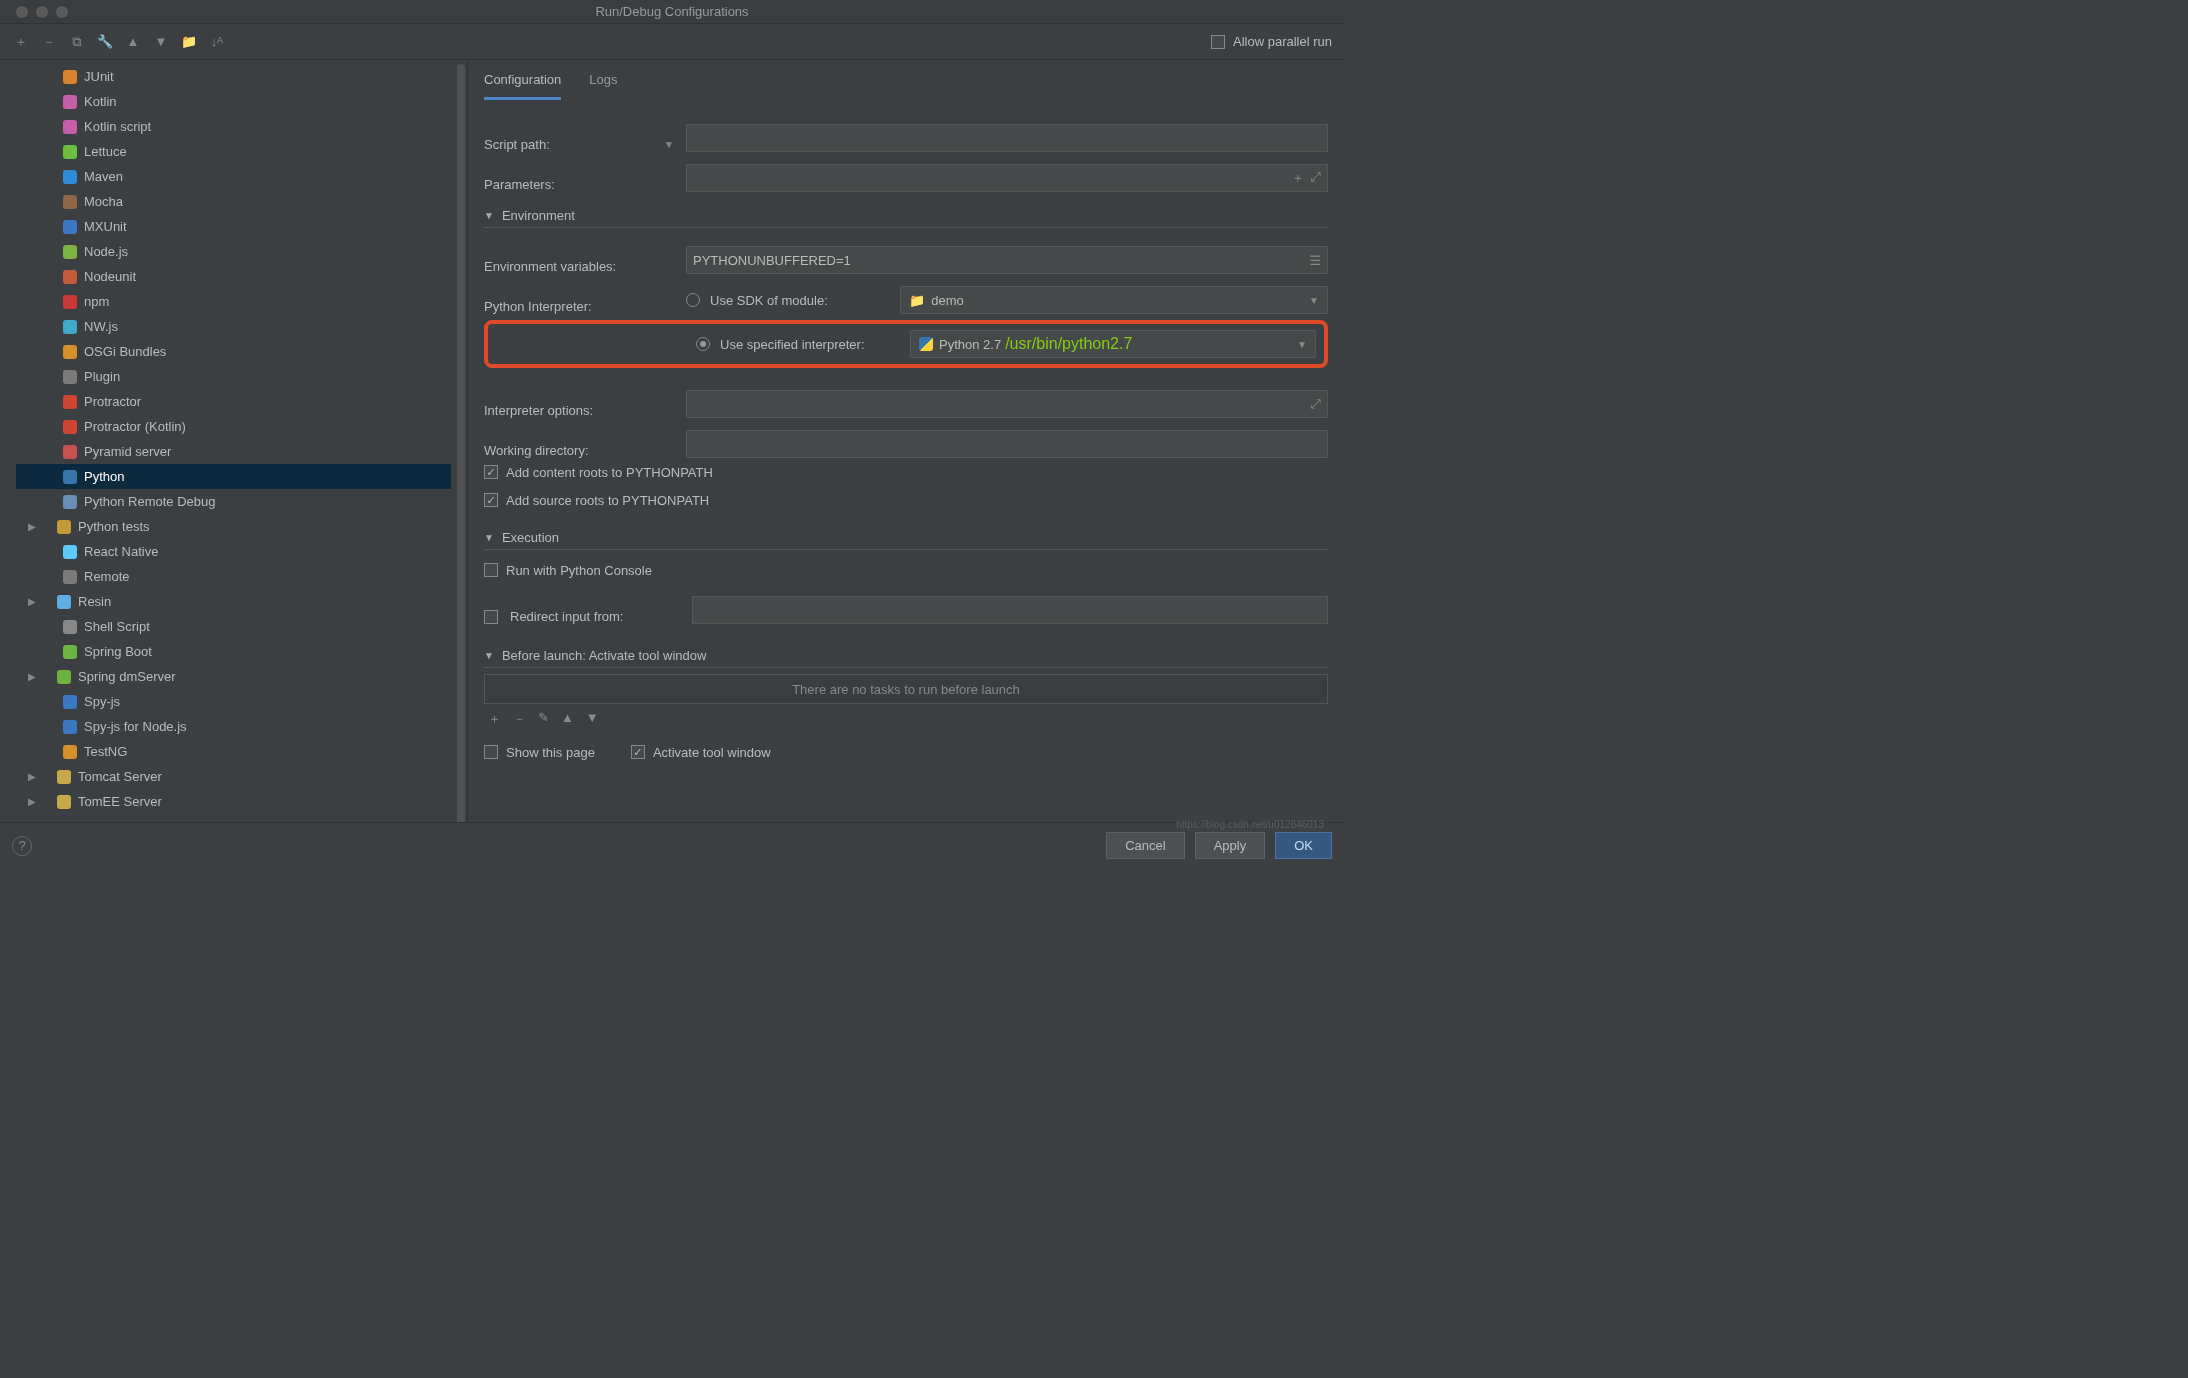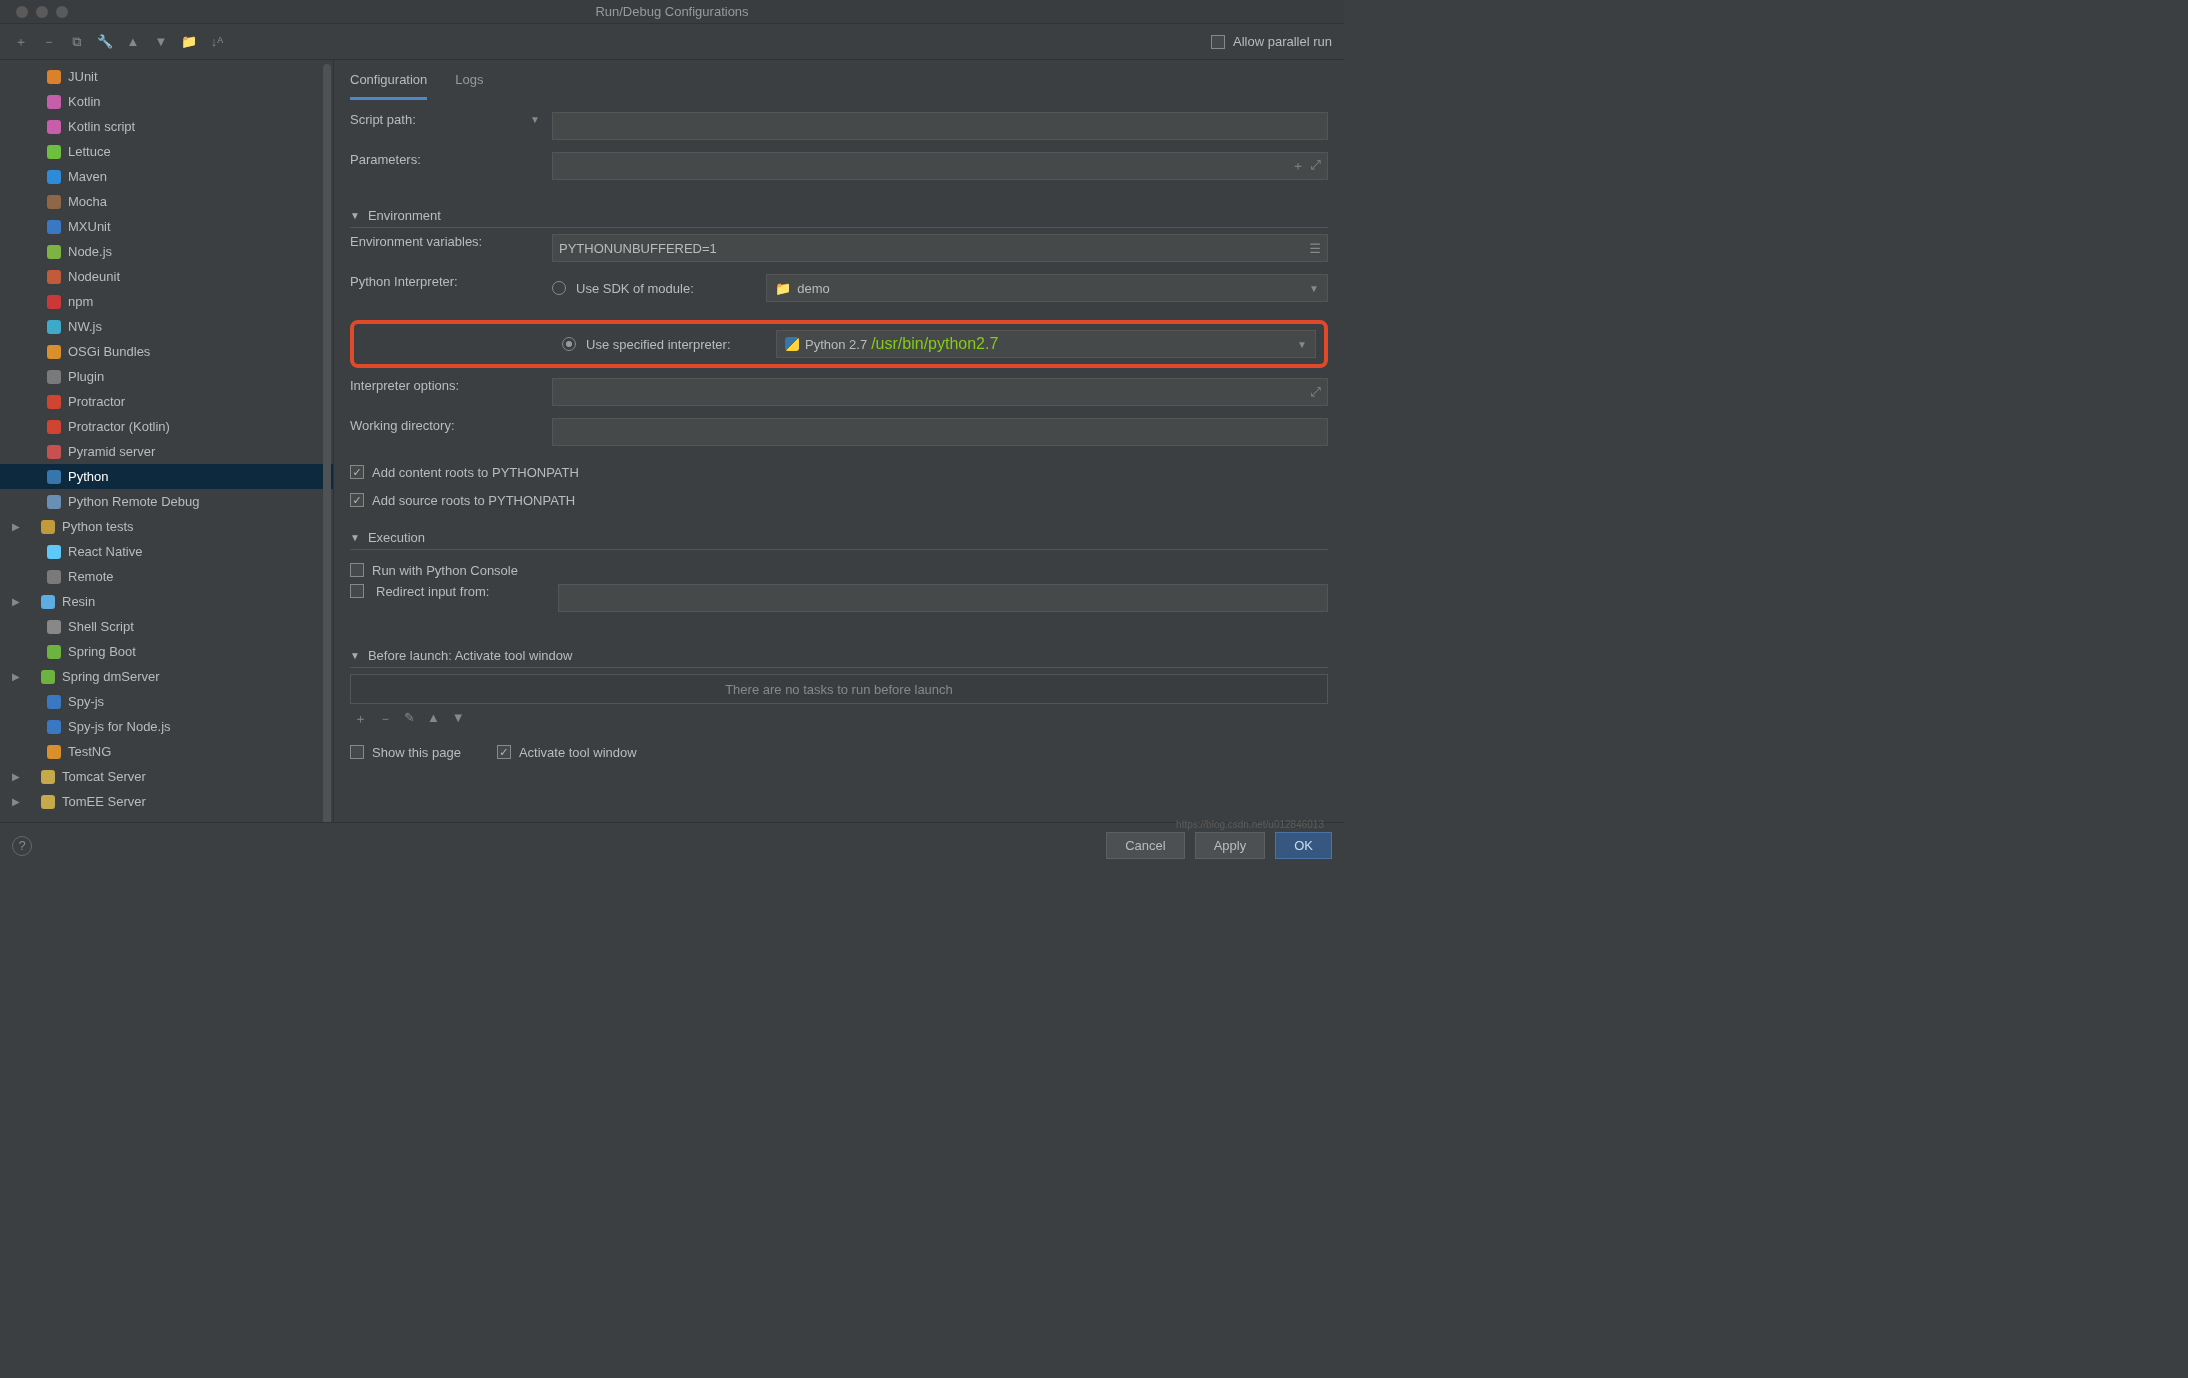--- a/index.html
+++ b/index.html
@@ -30,24 +30,24 @@
   display: flex;
   align-items: center;
   padding: 0 12px;
   gap: 10px;
   border-bottom: 1px solid #323232;
 }
 .toolbar-right { margin-left: auto; display: flex; align-items: center; gap: 8px; }
 .tb-btn { width: 18px; height: 18px; color: #888; display: flex; align-items: center; justify-content: center; cursor: pointer; }
 .body { display: flex; height: calc(100% - 60px - 46px); }
 .sidebar {
-  width: 334px;
+  width: 468px;
   border-right: 1px solid #323232;
   overflow-y: auto;
-  padding: 4px 0;
+  padding: 4px 16px;
   position: relative;
 }
 .scrollbar-v {
   position: absolute; right: 2px; top: 4px; width: 8px; height: 780px;
   background: #4e5254; border-radius: 4px;
 }
 .tree-item {
   display: flex; align-items: center; height: 25px; padding-left: 28px; gap: 6px;
   color: #bbb; cursor: pointer;
 }
@@ -55,21 +55,21 @@
 .tree-item.has-arrow { padding-left: 12px; }
 .tree-arrow { width: 12px; color: #888; font-size: 10px; }
 .tree-arrow.spacer { visibility: hidden; }
 .tree-icon { width: 16px; height: 16px; display: inline-flex; align-items: center; justify-content: center; font-size: 12px; }
 .main { flex: 1; display: flex; flex-direction: column; overflow-y: auto; padding: 0 16px 0 16px; }
 .tabs { display: flex; gap: 28px; padding: 12px 0 0 0; }
 .tab { padding-bottom: 10px; color: #999; cursor: pointer; }
 .tab.active { color: #bbb; border-bottom: 3px solid #4a88c7; }
 .form { padding: 12px 0; }
 .form-row {
-  display: flex; align-items: flex-start; min-height: 40px; gap: 12px;
+  display: flex; align-items: flex-end; min-height: 40px; gap: 12px;
 }
 .form-label { width: 190px; color: #bbb; }
 .form-label.wlong { width: auto; }
 .form-field {
   flex: 1; display: flex; align-items: center;
   background: #45494a; border: 1px solid #555;
   height: 28px; padding: 0 6px; color: #bbb;
 }
 .field-icons { margin-left: auto; display: flex; gap: 6px; color: #888; }
 .dd-caret { margin-left: 8px; color: #888; font-size: 10px; }

